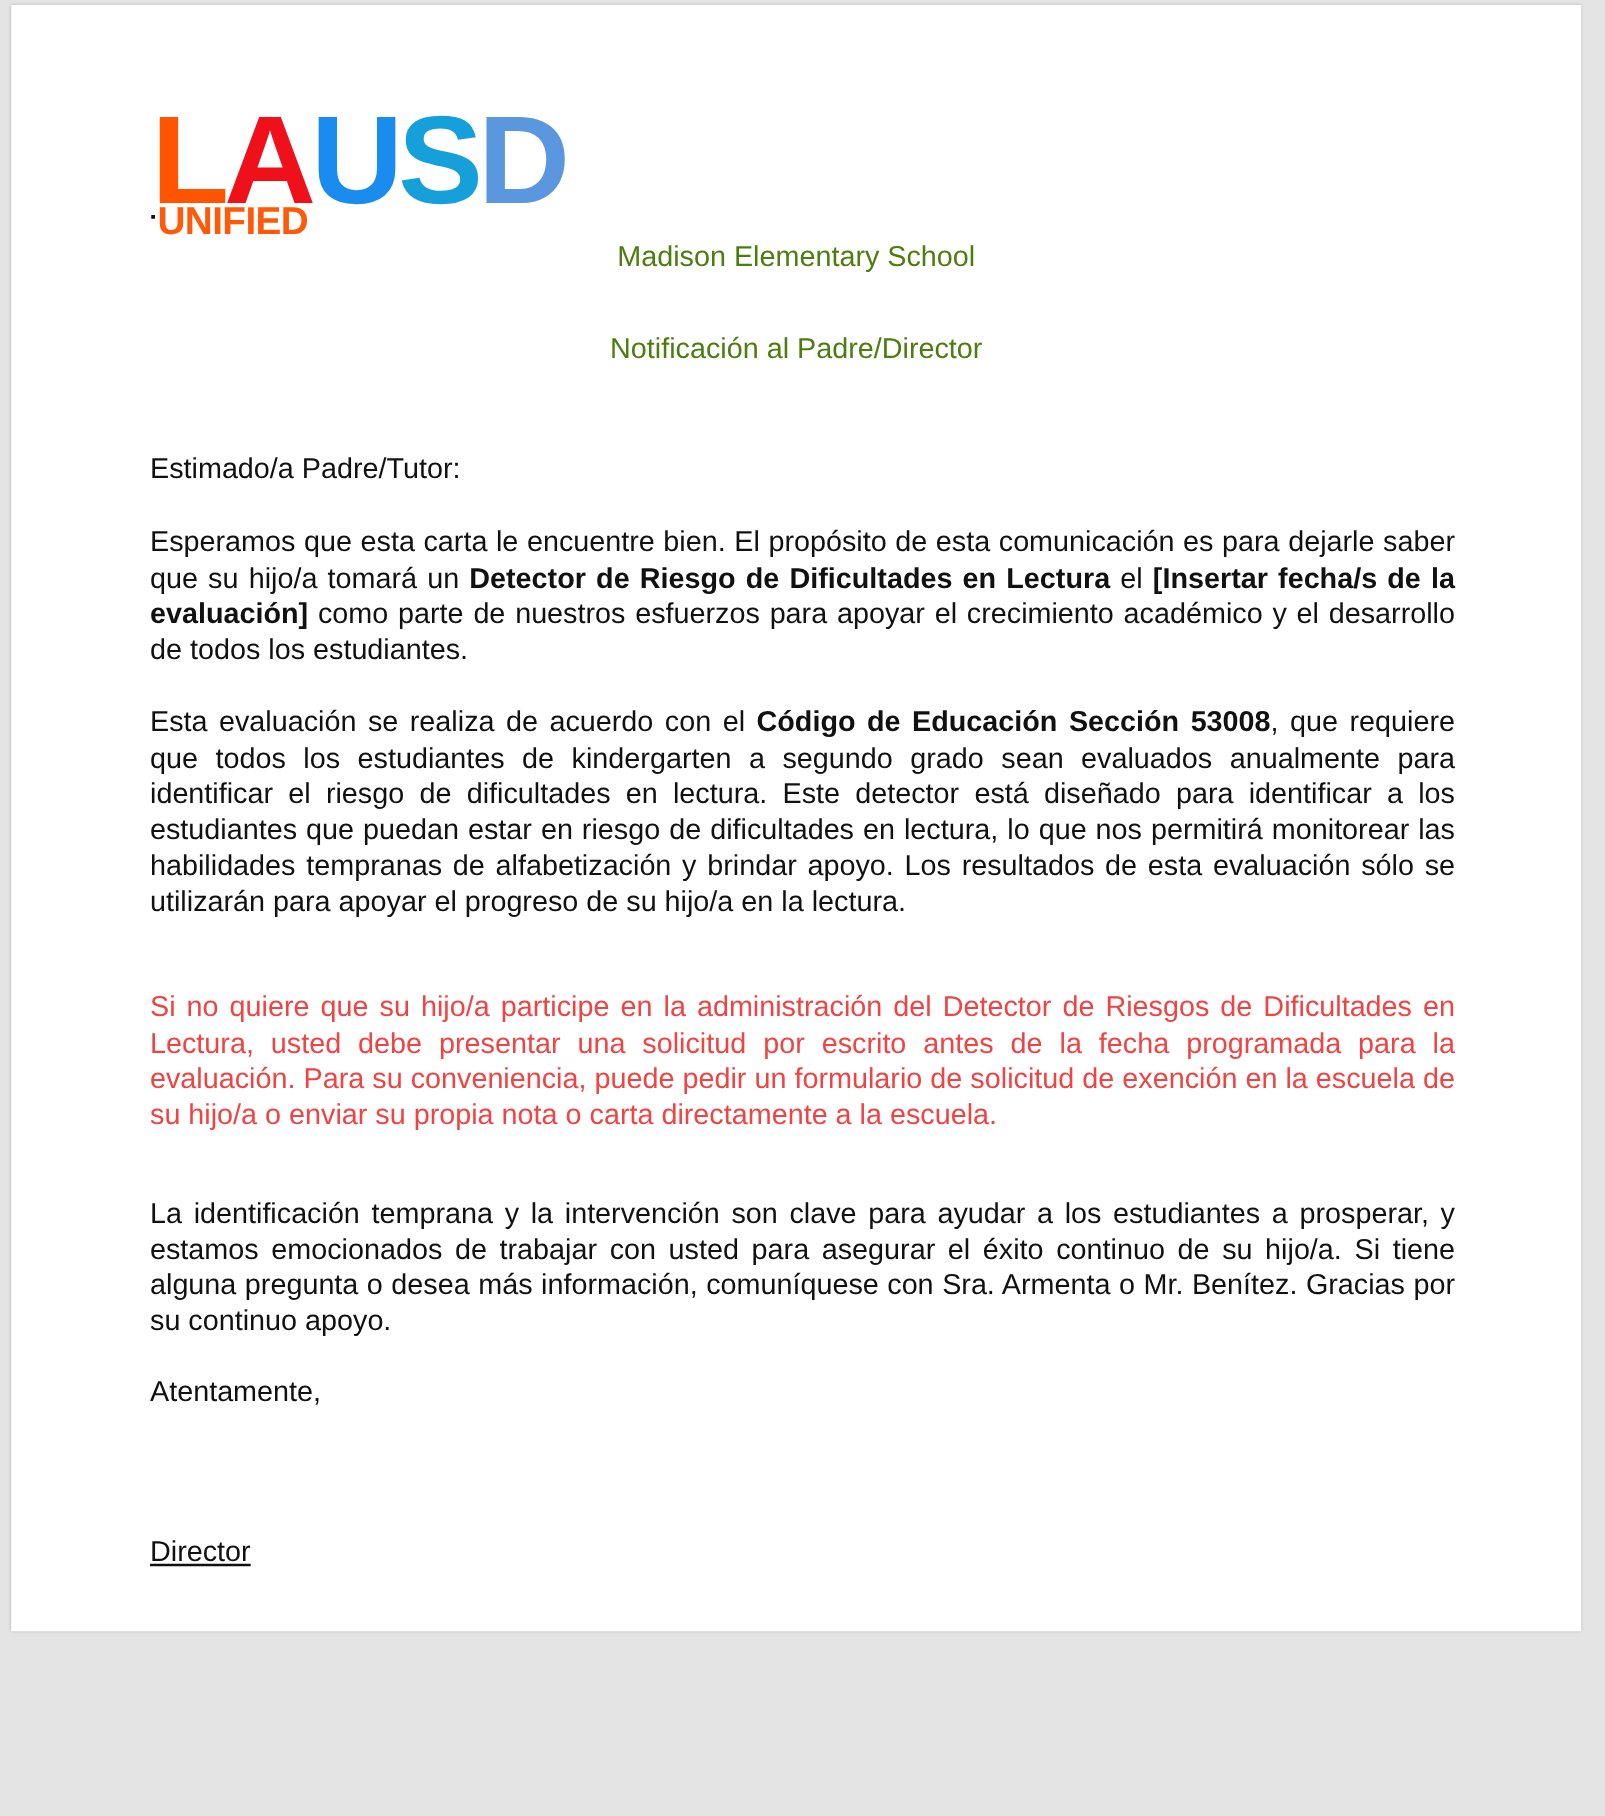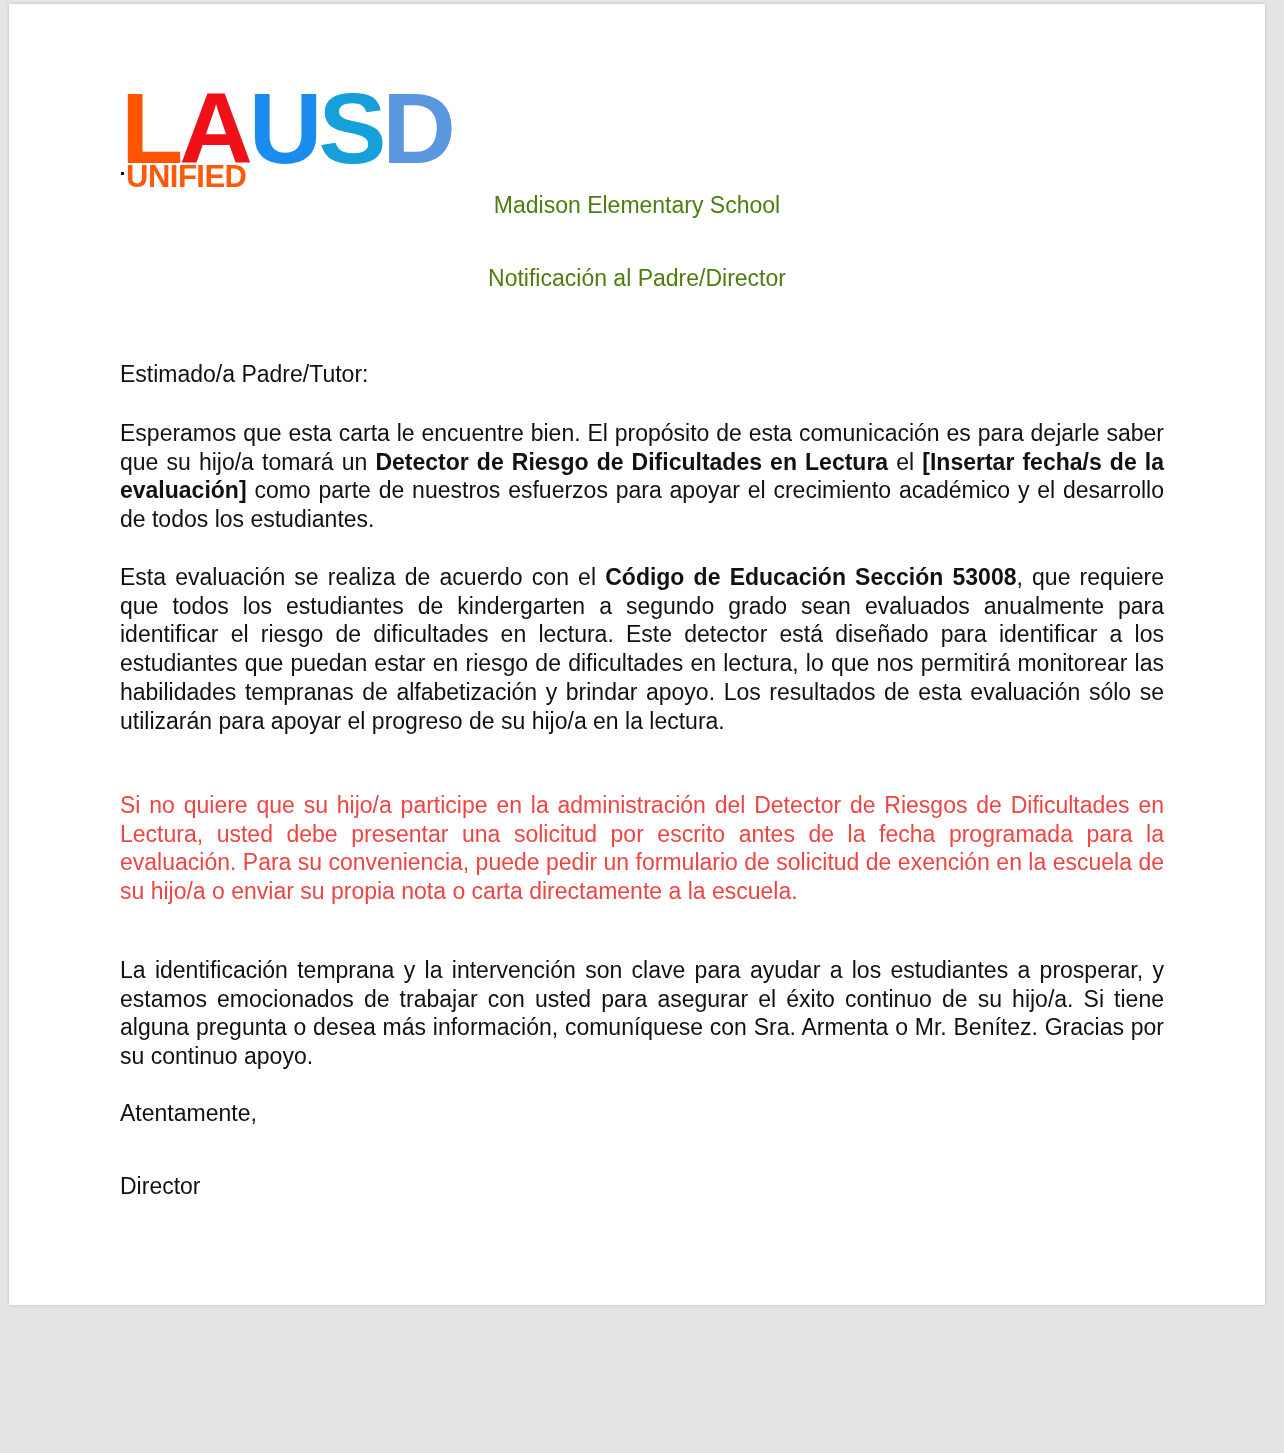--- a/index.html
+++ b/index.html
@@ -85,21 +85,21 @@
     .date { top: 288px; font-weight: 700; }
     .greeting { top: 356px; }
     .para { text-align: justify; margin-top: 12px; }
     .para b { font-weight: 700; }
     .p1 { top: 403px; }
     .p2 { top: 547px; }
     .p3 { top: 775px; color: #ef4444; }
     .p4 { top: 940px; }
     .closing { top: 1083px; margin-top: 12px; }
     .sig-name { top: 1140px; }
-    .sig-title { top: 1168px; }
+    .sig-title { top: 1223px; text-decoration: underline; }
   </style>
 </head>
 <body>
 
 <div class="page">
 
   <div class="logo">
     <div class="letters">
       <span style="color: rgb(255, 85, 0);">L</span><span style="color: rgb(240, 16, 26);">A</span><span style="color: rgb(26, 140, 240);">U</span><span style="color: rgb(21, 160, 218);">S</span><span style="color: rgb(91, 151, 222);">D</span>
     </div>

